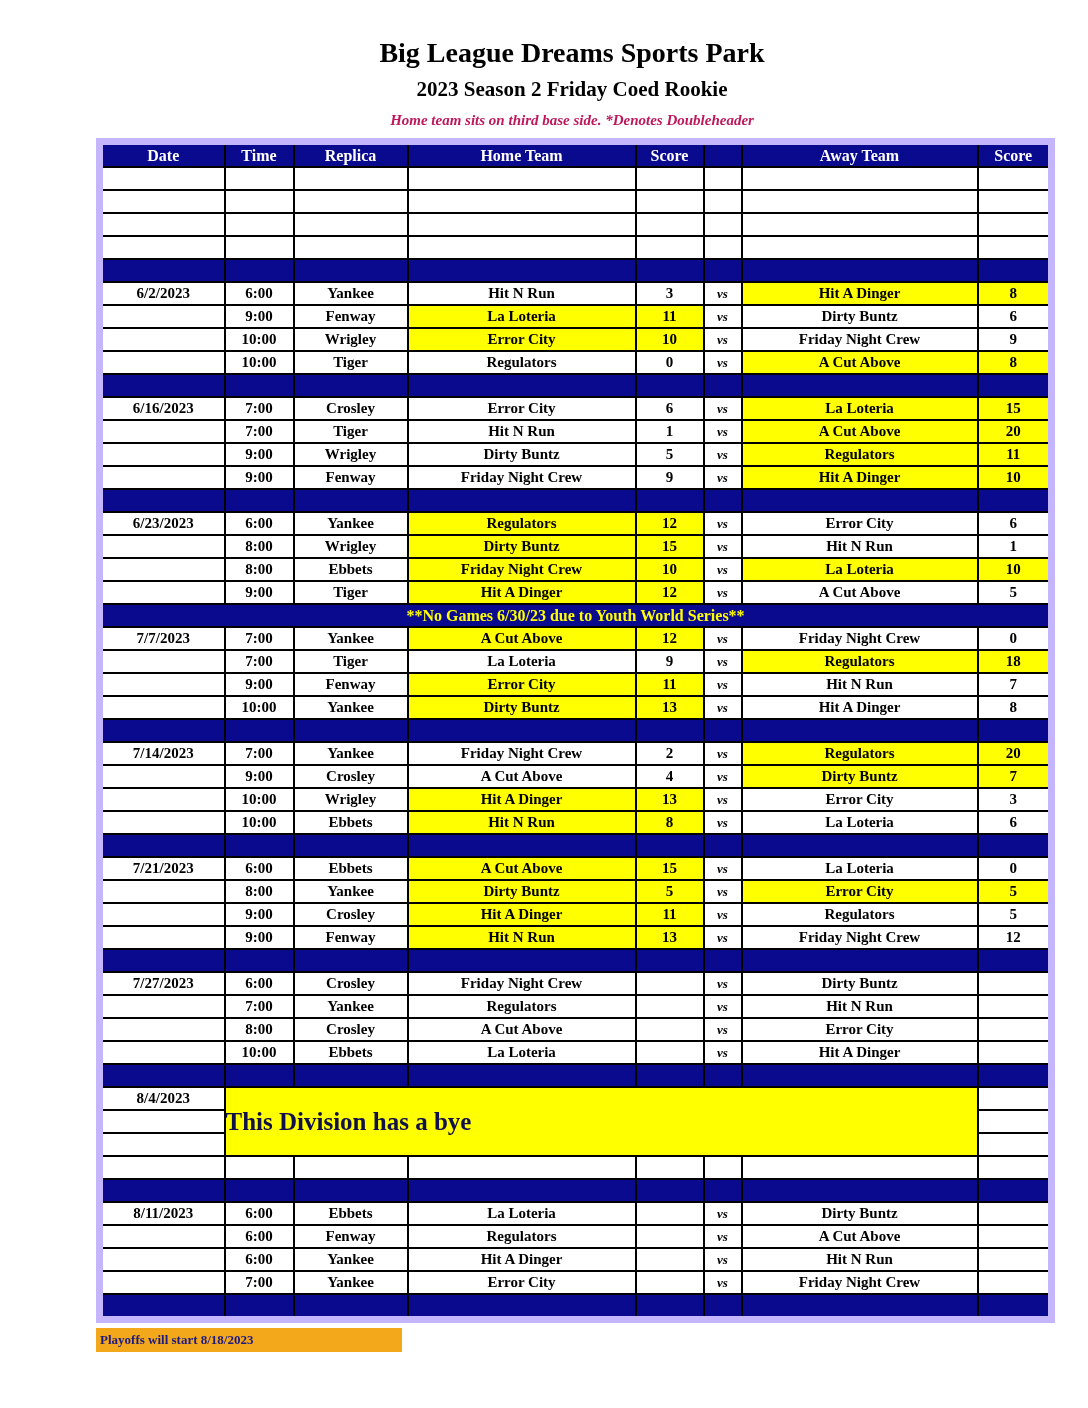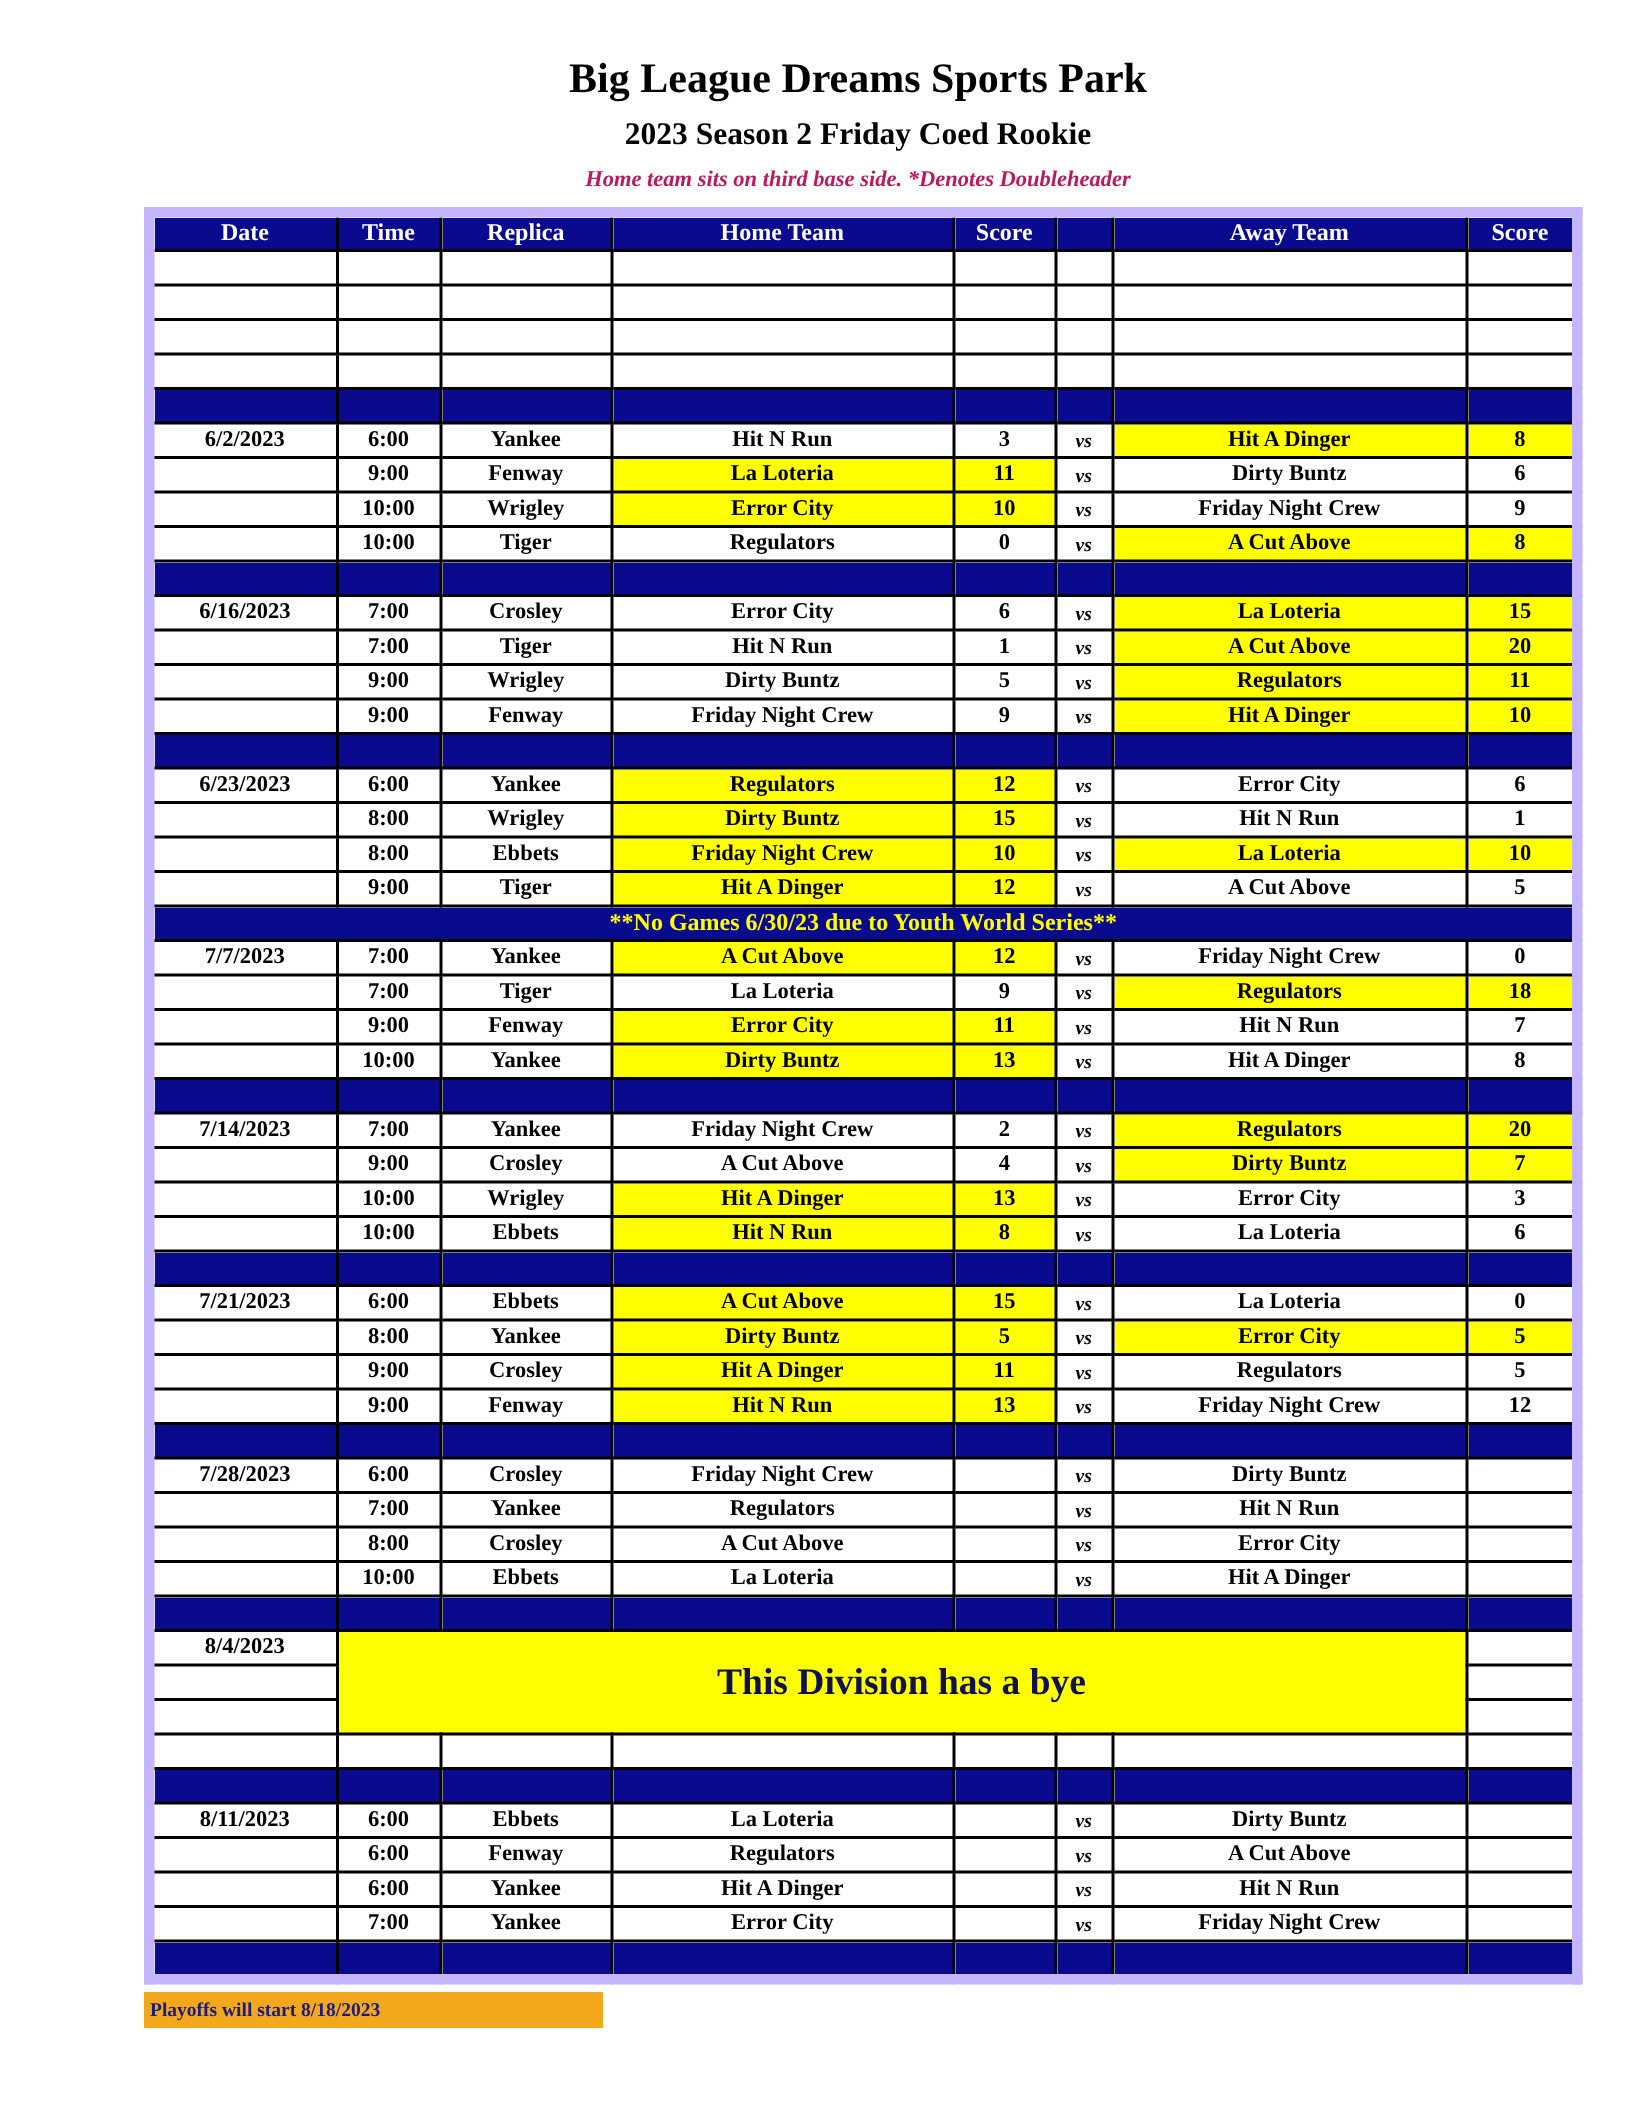--- a/index.html
+++ b/index.html
@@ -19,21 +19,21 @@
     border:2px solid #000; height:21px; padding:0; text-align:center;
     font-size:15px; line-height:21px; overflow:hidden; white-space:nowrap;
   }
   .schedule thead th { background:var(--navy); color:var(--header_text); font-size:16px; }
   .schedule td.sep   { background:var(--navy); }
   .schedule td.msg   { color:var(--message_text); font-size:16px; }
   .schedule td.hl    { background:var(--yellow); }
   .schedule td.vs    { font-style:italic; font-size:13px; }
   .schedule td.bye   {
     background:var(--yellow); color:var(--bye_text);
-    font-size:25px; font-weight:bold; text-align:center;
+    font-size:25px; font-weight:bold; text-align:left;
   }
   .footer-highlight {
     margin:5px 0 0 68px; width:306px; height:24px; background:var(--orange);
     color:var(--footer_text); font-weight:bold; font-size:13px; line-height:24px;
     padding-left:4px; box-sizing:border-box;
   }
 </style>
 </head>
 <body>
 
@@ -403,21 +403,21 @@
           <td class="sep"></td>
           <td class="sep"></td>
           <td class="sep"></td>
           <td class="sep"></td>
           <td class="sep"></td>
           <td class="sep"></td>
           <td class="sep"></td>
           <td class="sep"></td>
         </tr>
         <tr>
-          <td>7/28/2023</td>
+          <td>7/27/2023</td>
           <td>6:00</td>
           <td>Crosley</td>
           <td>Friday Night Crew</td>
           <td></td>
           <td class="vs">vs</td>
           <td>Dirty Buntz</td>
           <td></td>
         </tr>
         <tr>
           <td></td>

